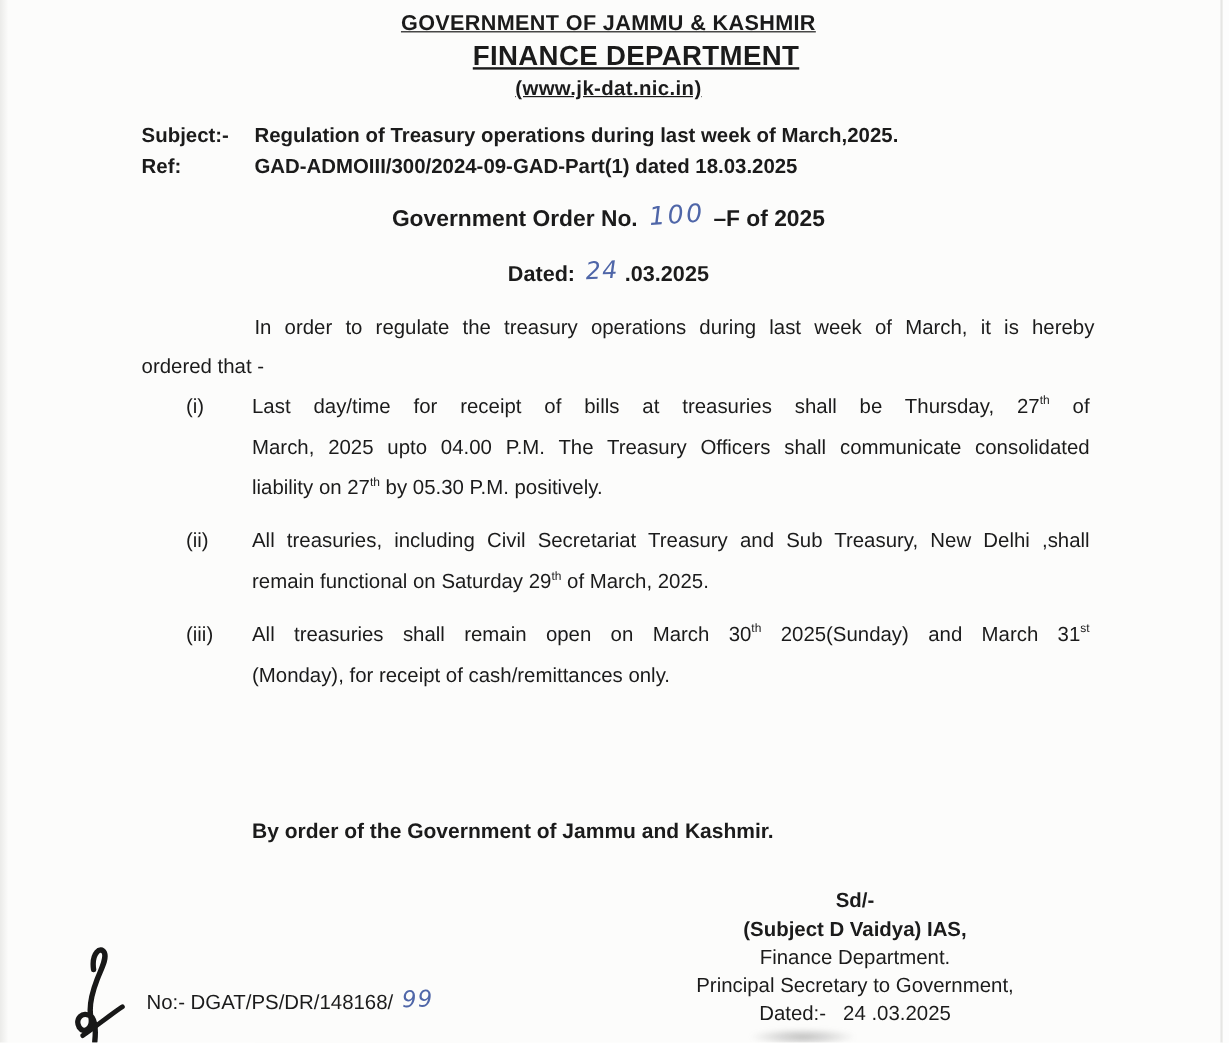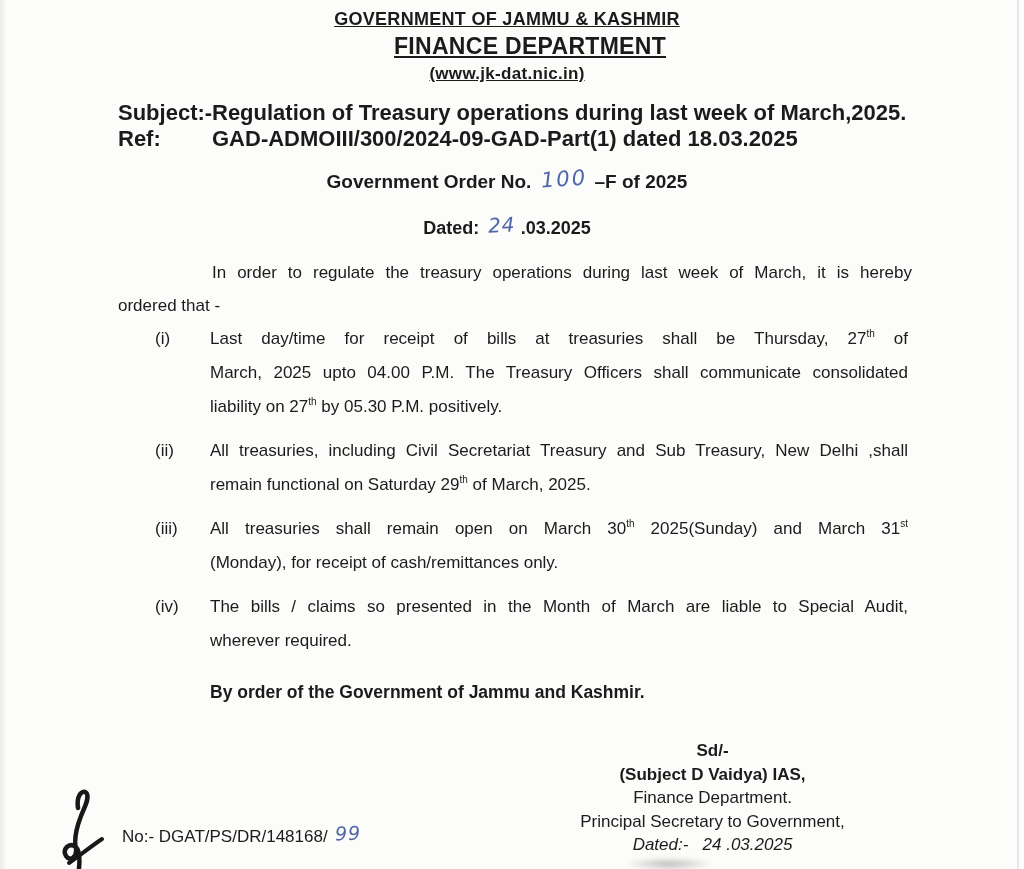--- a/index.html
+++ b/index.html
@@ -43,21 +43,21 @@
     letter-spacing: 0.3px;
     text-decoration: underline;
   }
   .header .h1 { font-size: 18px; }
   .header .h2 { font-size: 23px; margin-left: 46px; }
   .header .h3 { font-size: 17px; }
 
   .subject-block {
     position: absolute; top: 100px; left: 118px; width: 794px;
     display: grid; grid-template-columns: 94px 1fr;
-    font-weight: bold; font-size: 22px; line-height: 26px;
+    font-weight: bold; font-size: 17px; line-height: 26px;
   }
 
   .order-line {
     position: absolute; top: 169px; left: 0; width: 1014px;
     text-align: center; font-weight: bold; font-size: 19px;
   }
   .dated-line {
     position: absolute; top: 215px; left: 0; width: 1014px;
     text-align: center; font-weight: bold; font-size: 18px;
   }
@@ -95,21 +95,21 @@
   .by-order {
     position: absolute; top: 682px; left: 210px;
     font-weight: bold; font-size: 17.5px; text-align: right;
   }
 
   .signature {
     position: absolute; top: 739px; left: 540px; width: 345px;
     text-align: center; font-size: 17px; line-height: 23.5px;
   }
   .signature .bold { font-weight: bold; }
-  .pre { white-space: pre; font-style: italic; }
+  .pre { white-space: pre; }
 
   .footer-no {
     position: absolute; top: 824px; left: 122px;
     font-size: 17px;
   }
   .footer-copy {
     position: absolute; top: 876px; left: 141px;
     font-weight: bold; font-size: 17.5px;
   }
 
@@ -166,27 +166,20 @@
           <div class="lline"><span>remain functional on Saturday 29</span><sup>th</sup><span> of March, 2025.</span></div>
         </div>
       </div>
       <div class="oitem">
         <div class="onum">(iii)</div>
         <div class="otext">
           <div class="jline"><span>All treasuries shall remain open on March 30</span><sup>th</sup><span> 2025(Sunday) and March 31</span><sup>st</sup></div>
           <div class="lline"><span>(Monday), for receipt of cash/remittances only.</span></div>
         </div>
       </div>
-      <div class="oitem">
-        <div class="onum">(iv)</div>
-        <div class="otext">
-          <div class="jline"><span>The bills / claims so presented in the Month of March are liable to Special Audit,</span></div>
-          <div class="lline"><span>wherever required.</span></div>
-        </div>
-      </div>
     </div>
 
   <div class="by-order">By order of the Government of Jammu and Kashmir.</div>
 
   <div class="signature">
     <div class="bold">Sd/-</div>
     <div class="bold">(Subject D Vaidya) IAS,</div>
     <div>Finance Department.</div>
     <div>Principal Secretary to Government,</div>
     <div class="pre">Dated:-   24 .03.2025</div>

